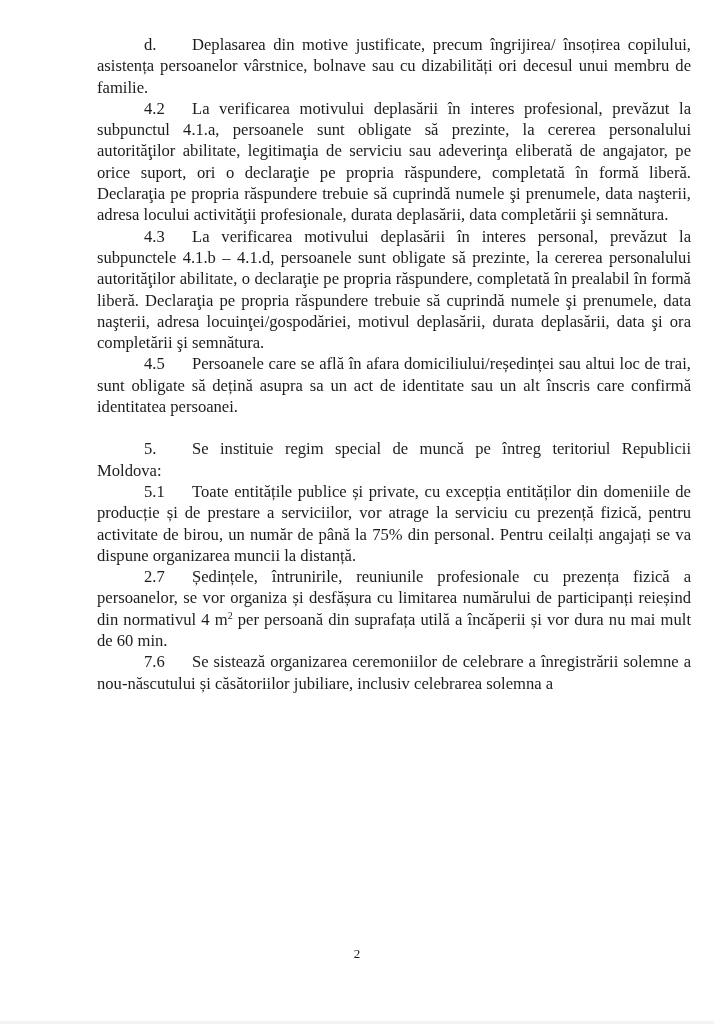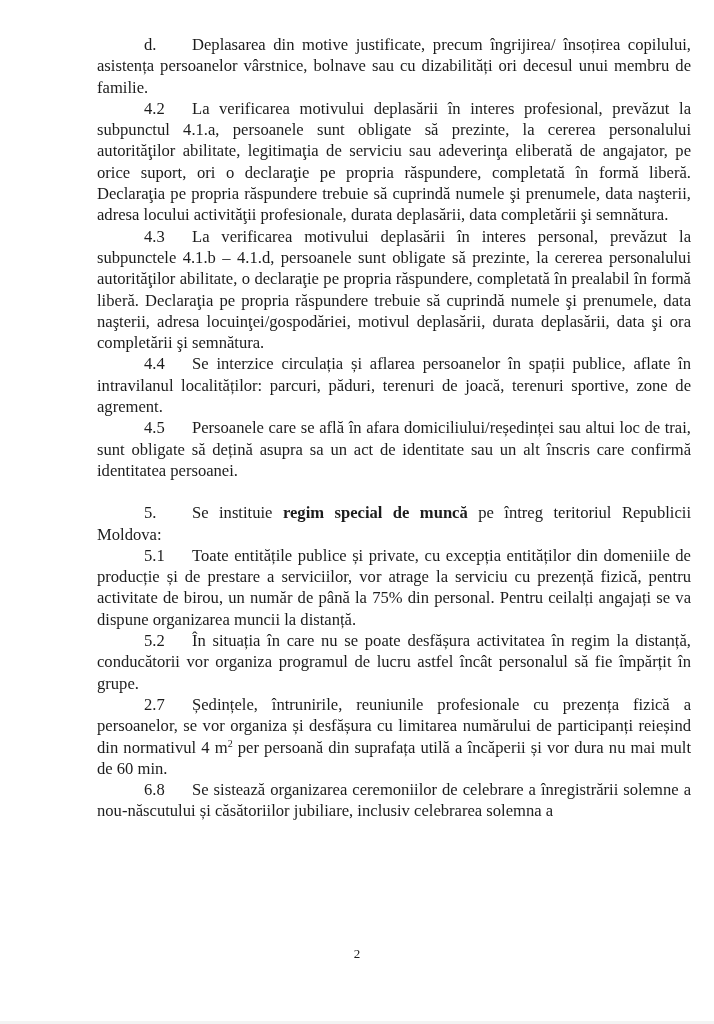--- a/index.html
+++ b/index.html
@@ -13,54 +13,52 @@
   }
   .content {
     position: absolute; left: 97px; top: 34px; width: 594px;
     font-family: "Liberation Serif", serif;
     font-size: 16.6px; line-height: 21.3px; color: #1c1c1c;
     text-align: justify;
   }
   .para { margin: 0; text-indent: 47px; }
   .para .num { display: inline-block; min-width: 48px; text-indent: 0; }
   .gap { height: 21px; }
-  .bold { font-weight: bold; }
+  .bold { font-weight: normal; }
   sup { font-size: 10px; line-height: 0; vertical-align: 6px; }
   .page-number {
     position: absolute; left: 0; width: 714px; top: 946px; text-align: center;
     font-family: "Liberation Serif", serif; font-size: 13px; color: #1c1c1c;
   }
 </style>
 </head>
 <body>
 
 <div class="page">
   <div class="content">
 
     <p class="para"><span class="num">d.</span><span>Deplasarea din motive justificate, precum îngrijirea/ însoțirea copilului, asistența persoanelor vârstnice, bolnave sau cu dizabilități ori decesul unui membru de familie.</span></p>
 
     <p class="para"><span class="num">4.2</span><span>La verificarea motivului deplasării în interes profesional, prevăzut la subpunctul 4.1.a, persoanele sunt obligate să prezinte, la cererea personalului autorităţilor abilitate, legitimaţia de serviciu sau adeverinţa eliberată de angajator, pe orice suport, ori o declaraţie pe propria răspundere, completată în formă liberă. Declaraţia pe propria răspundere trebuie să cuprindă numele şi prenumele, data naşterii, adresa locului activităţii profesionale, durata deplasării, data completării şi semnătura.</span></p>
 
     <p class="para"><span class="num">4.3</span><span>La verificarea motivului deplasării în interes personal, prevăzut la subpunctele 4.1.b – 4.1.d, persoanele sunt obligate să prezinte, la cererea personalului autorităţilor abilitate, o declaraţie pe propria răspundere, completată în prealabil în formă liberă. Declaraţia pe propria răspundere trebuie să cuprindă numele şi prenumele, data naşterii, adresa locuinţei/gospodăriei, motivul deplasării, durata deplasării, data şi ora completării şi semnătura.</span></p>
 
-    <p class="para"><span class="num">4.4</span><span>Se interzice circulația și aflarea persoanelor în spații publice, aflate în intravilanul localităților: parcuri, păduri, terenuri de joacă, terenuri sportive, zone de agrement.</span></p>
 
     <p class="para"><span class="num">4.5</span><span>Persoanele care se află în afara domiciliului/reședinței sau altui loc de trai, sunt obligate să dețină asupra sa un act de identitate sau un alt înscris care confirmă identitatea persoanei.</span></p>
 
     <div class="gap"></div>
 
     <p class="para"><span class="num">5.</span><span>Se instituie </span><span class="bold">regim special de muncă</span><span> pe întreg teritoriul Republicii Moldova:</span></p>
 
     <p class="para"><span class="num">5.1</span><span>Toate entitățile publice și private, cu excepția entităților din domeniile de producție și de prestare a serviciilor, vor atrage la serviciu cu prezență fizică, pentru activitate de birou, un număr de până la 75% din personal. Pentru ceilalți angajați se va dispune organizarea muncii la distanță.</span></p>
 
-    <p class="para"><span class="num">5.2</span><span>În situația în care nu se poate desfășura activitatea în regim la distanță, conducătorii vor organiza programul de lucru astfel încât personalul să fie împărțit în grupe.</span></p>
 
     <p class="para"><span class="num">2.7</span><span>Ședințele, întrunirile, reuniunile profesionale cu prezența fizică a persoanelor, se vor organiza și desfășura cu limitarea numărului de participanți reieșind din normativul 4 m</span><sup>2</sup><span> per persoană din suprafața utilă a încăperii și vor dura nu mai mult de  60 min.</span></p>
 
 
 
-    <p class="para"><span class="num">6.8</span><span>Se sistează organizarea ceremoniilor de celebrare a înregistrării solemne a nou-născutului și căsătoriilor jubiliare, inclusiv celebrarea solemna a</span></p>
+    <p class="para"><span class="num">7.6</span><span>Se sistează organizarea ceremoniilor de celebrare a înregistrării solemne a nou-născutului și căsătoriilor jubiliare, inclusiv celebrarea solemna a</span></p>
 
   </div>
 
   <div class="page-number">2</div>
 </div>
 <div class="bottom-strip"></div>
 
 </body></html>

